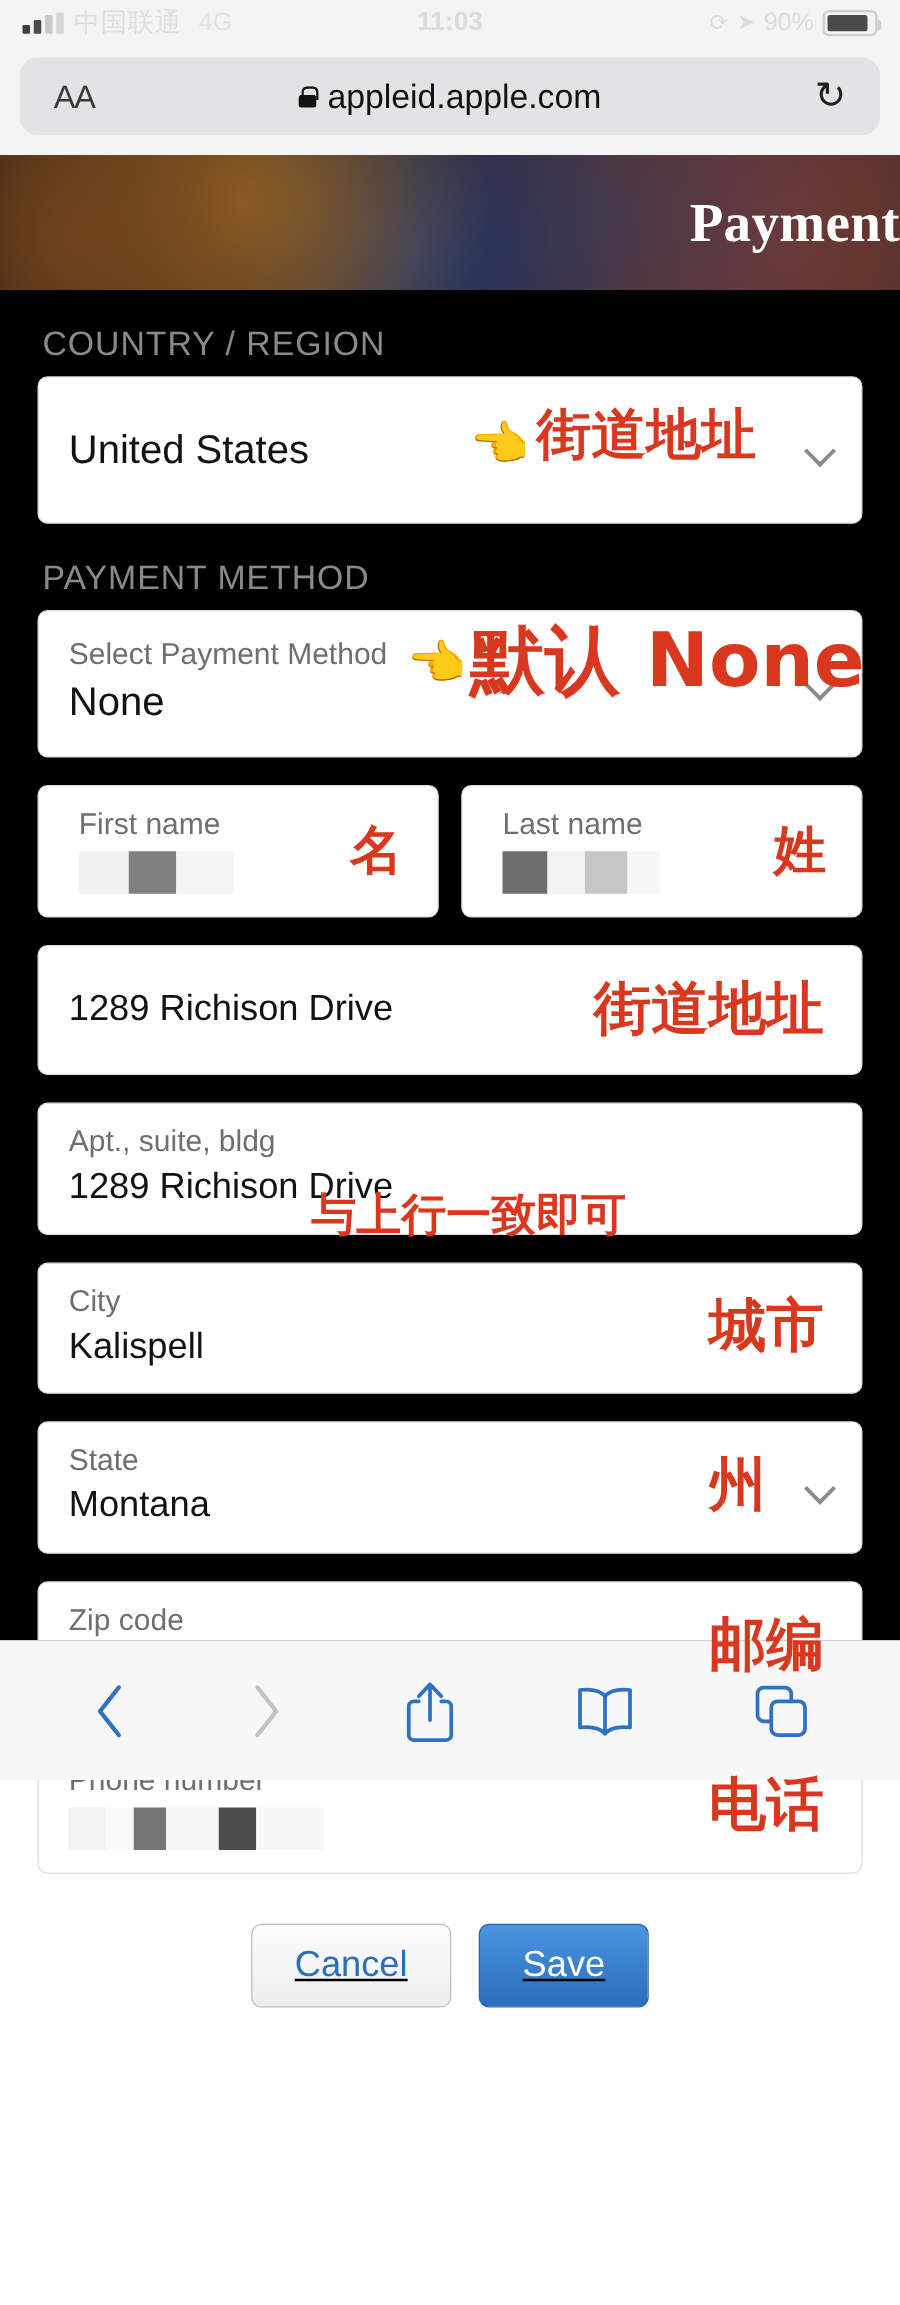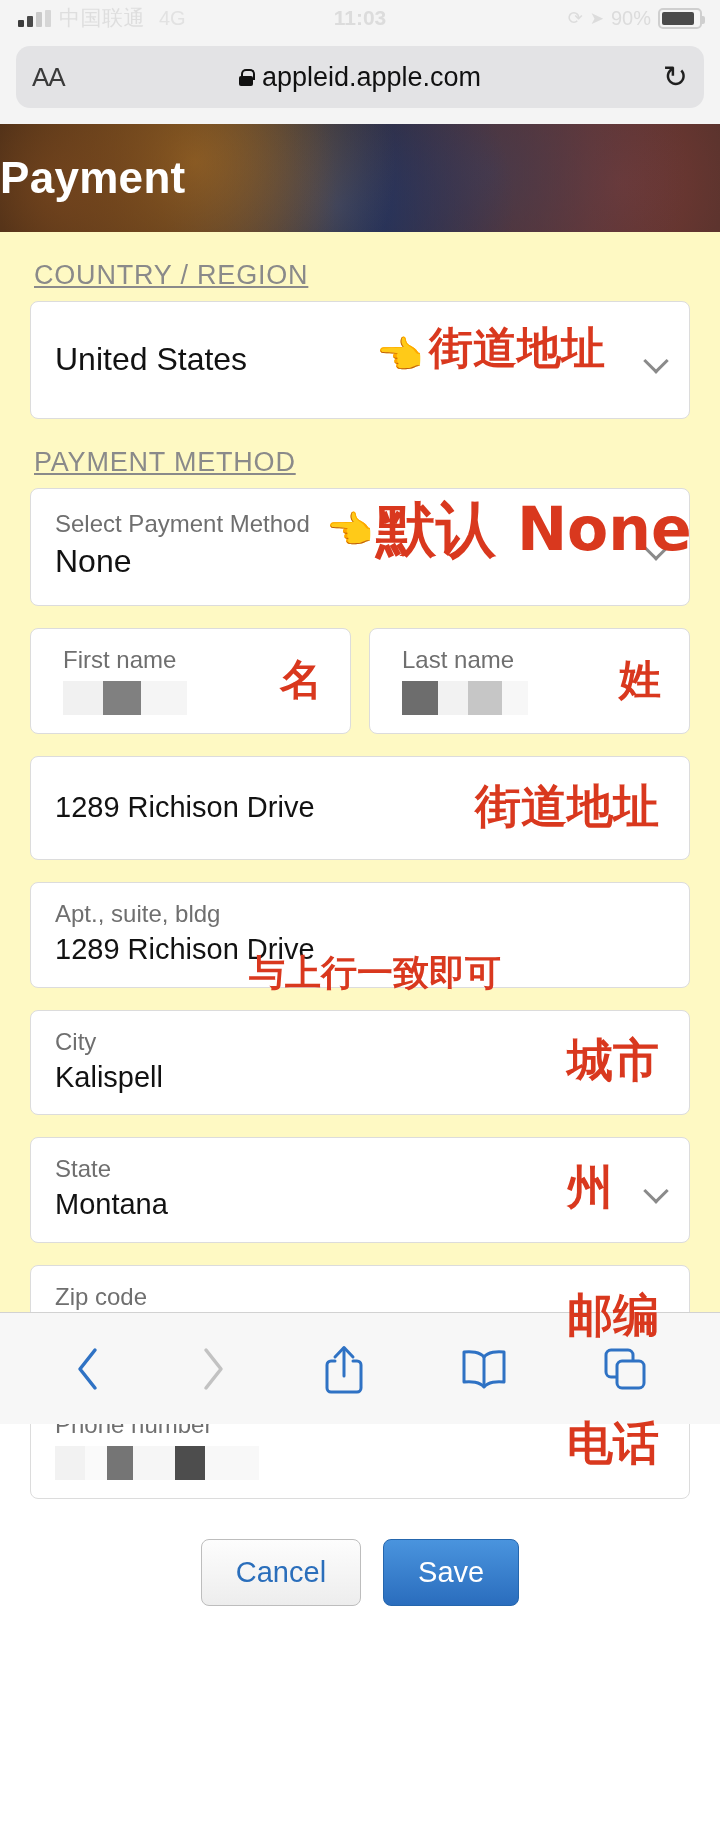--- a/index.html
+++ b/index.html
@@ -2,21 +2,21 @@
 <html><head>
 <meta charset="utf-8">
 <style>
   * { box-sizing: border-box; margin: 0; padding: 0; }
   html, body {
     width: 720px; height: 1844px;
     background: #ffffff;
     font-family: "Liberation Sans", "DejaVu Sans", sans-serif;
     overflow: hidden;
   }
-  .phone { position: relative; width: 720px; height: 1424px; background:#fef9c3; }
+  .phone { position: relative; width: 720px; height: 1424px; background:#000000; }
 
   
   .statusbar {
     height: 36px; background: #f4f4f4;
     display: flex; align-items: center;
     padding: 0 18px; position: relative;
   }
   .sb-left { display: flex; align-items: center; gap: 8px; }
   .signal { display: flex; align-items: flex-end; gap: 3px; height: 17px; }
   .signal i { width: 6px; background: #3c3c3c; border-radius: 1px; display:block; }
@@ -44,21 +44,21 @@
   .batt::after {
     content:""; position:absolute; right:-5px; top:6px;
     width:3px; height:8px; background:#cfcfcf; border-radius:0 2px 2px 0;
   }
   .batt b { display:block; height:100%; width:88%; background:#4a4a4a; border-radius:2px; }
 
   
   .urlbar-wrap { background:#f4f4f4; padding: 10px 16px 16px; }
   .urlbar {
     background:#e3e3e5; border-radius: 14px; height: 62px;
-    display:flex; align-items:center; padding: 0 16px; position:relative;
+    display:flex; align-items:center; padding: 0 27px; position:relative;
   }
   .aa { font-size: 26px; color:#3a3a3a; letter-spacing:-1px;}
   .url-center {
     position:absolute; left:0; right:0; display:flex; align-items:center;
     justify-content:center; gap:9px; pointer-events:none;
   }
   .lock-ico { width:14px; height:17px; position:relative; display:inline-block; }
   .lock-ico::before{
     content:""; position:absolute; left:2px; top:0; width:10px; height:9px;
     border:2.5px solid #111; border-bottom:none; border-radius:5px 5px 0 0;
@@ -66,39 +66,40 @@
   .lock-ico::after{
     content:""; position:absolute; left:0; bottom:0; width:14px; height:10px;
     background:#111; border-radius:2px;
   }
   .url-text { font-size: 27px; color:#111; }
   .reload { margin-left:auto; font-size: 30px; color:#1f1f1f; line-height:1; }
 
   
   .hero {
     height: 108px; position: relative; overflow: hidden;
-    display:flex; align-items:center; justify-content:flex-start;
+    display:flex; align-items:center; justify-content:flex-end;
     background:
       radial-gradient(circle at 8% 60%, rgba(120,70,30,.85) 0%, rgba(25,15,10,0) 42%),
       radial-gradient(circle at 27% 35%, rgba(190,130,40,.75) 0%, rgba(30,20,10,0) 38%),
       radial-gradient(circle at 47% 75%, rgba(35,55,105,.95) 0%, rgba(10,15,30,0) 45%),
       radial-gradient(circle at 68% 45%, rgba(70,60,80,.8) 0%, rgba(20,20,25,0) 40%),
       radial-gradient(circle at 86% 55%, rgba(125,60,55,.85) 0%, rgba(30,15,15,0) 45%),
       linear-gradient(90deg,#1b1410 0%,#241a12 18%,#171b28 42%,#2c2326 62%,#4a2b27 82%,#3a2b24 100%);
+    font-family: Liberation Serif, serif;
   }
   .hero-title {
     color:#fff; font-size: 44px; font-weight: 700; letter-spacing:.3px;
     position:relative; z-index:2;
   }
 
   
   .form { padding: 0 30px; }
   .section-label {
     font-size: 27px; color:#8a8a8a; letter-spacing: .8px;
-    margin: 28px 0 10px 4px; font-weight: 400; text-decoration: underline;
+    margin: 28px 0 10px 4px; font-weight: 400;
   }
   .field {
     border: 1.5px solid #dcdcdc; border-radius: 8px; background:#fff;
     padding: 16px 24px 18px; position: relative; margin-bottom: 22px;
     min-height: 104px; display:flex; flex-direction:column; justify-content:center;
   }
   .field.single-line { justify-content:center; }
   .f-label { font-size: 24px; color:#6f6f6f; line-height: 1.25; }
   .f-value { font-size: 29px; color:#121212; line-height: 1.3; margin-top: 2px; }
   .f-value.big { font-size: 32px; }
@@ -123,20 +124,21 @@
     position: absolute; color: #d9381e; font-weight: 700;
     font-family: "DejaVu Sans", "Liberation Sans", sans-serif;
     z-index: 5; white-space: nowrap; line-height: 1;
   }
   .hand { font-size: 38px; filter: saturate(1.1); }
 
   
   .btnrow {
     display:flex; justify-content:center; gap: 22px;
     margin: 40px 0 26px;
+    text-decoration: underline;
   }
   .btn {
     font-size: 29px; padding: 16px 34px; border-radius: 8px; border:1px solid #bdbdbd;
     background: linear-gradient(#fdfdfd,#ededed); color:#2a6ebb; cursor:pointer;
   }
   .btn.primary {
     background: linear-gradient(#4a94de,#2a6dbd); border-color:#2566ad; color:#fff;
   }
 
   

